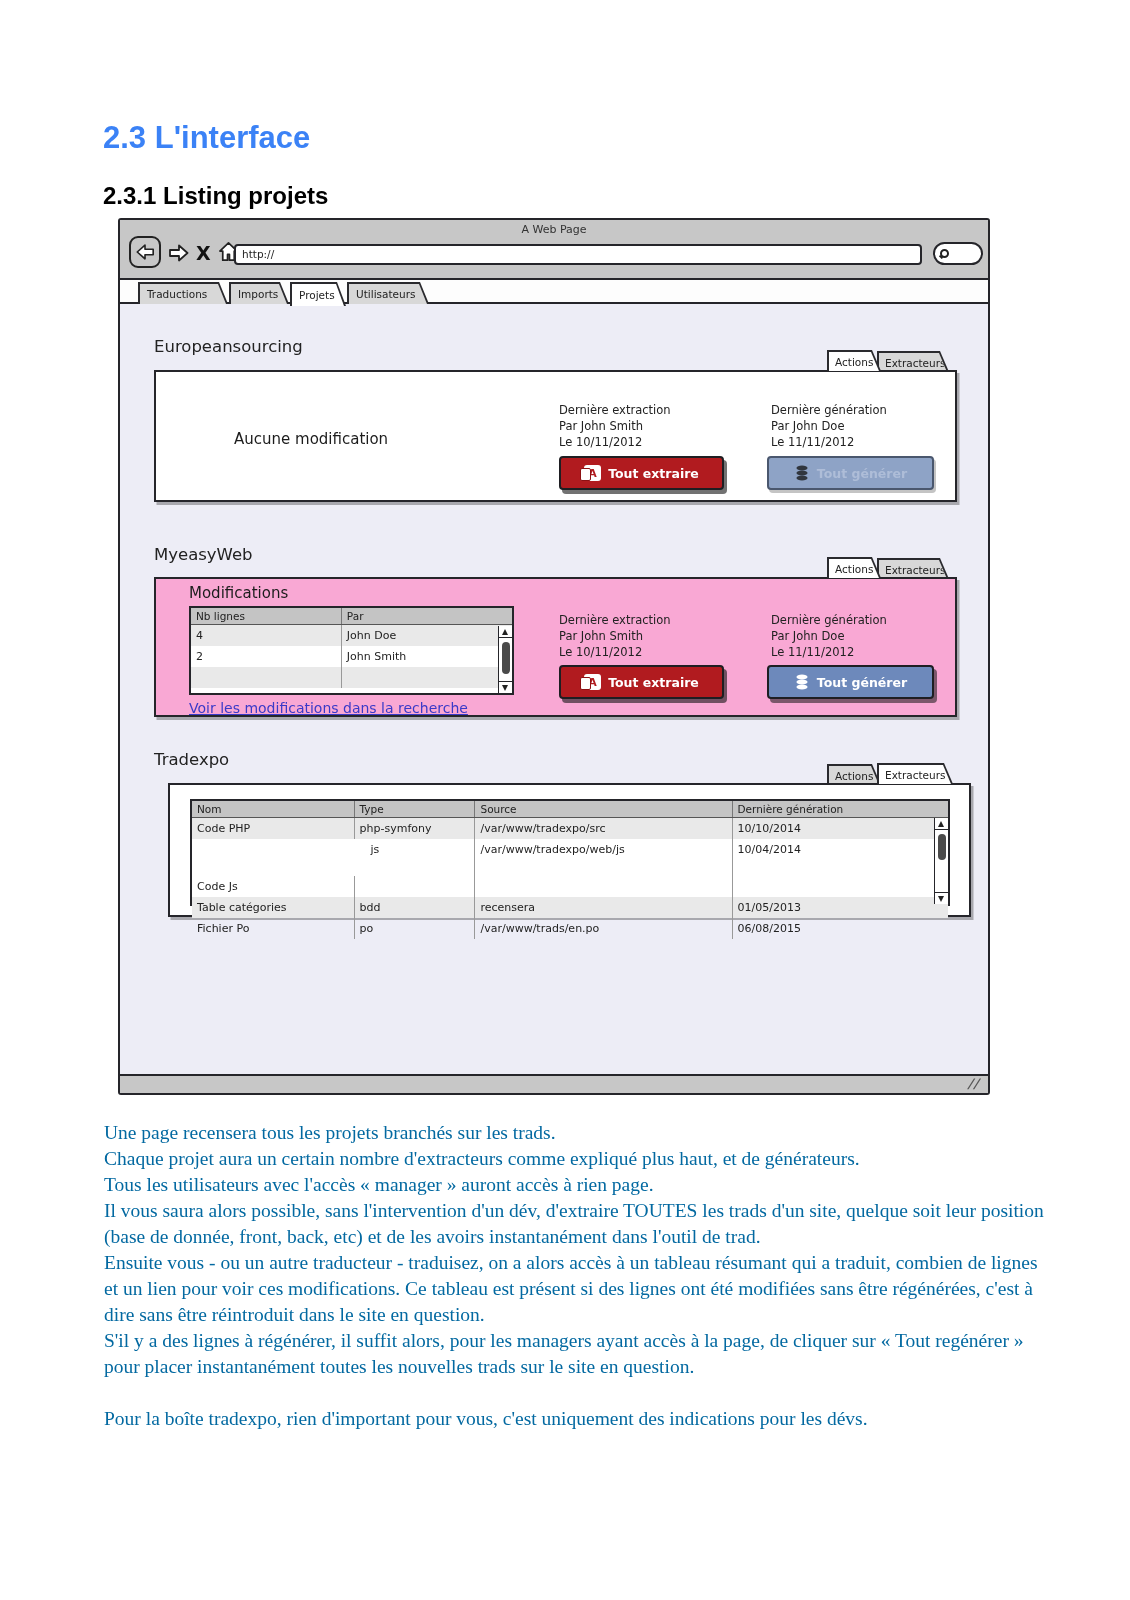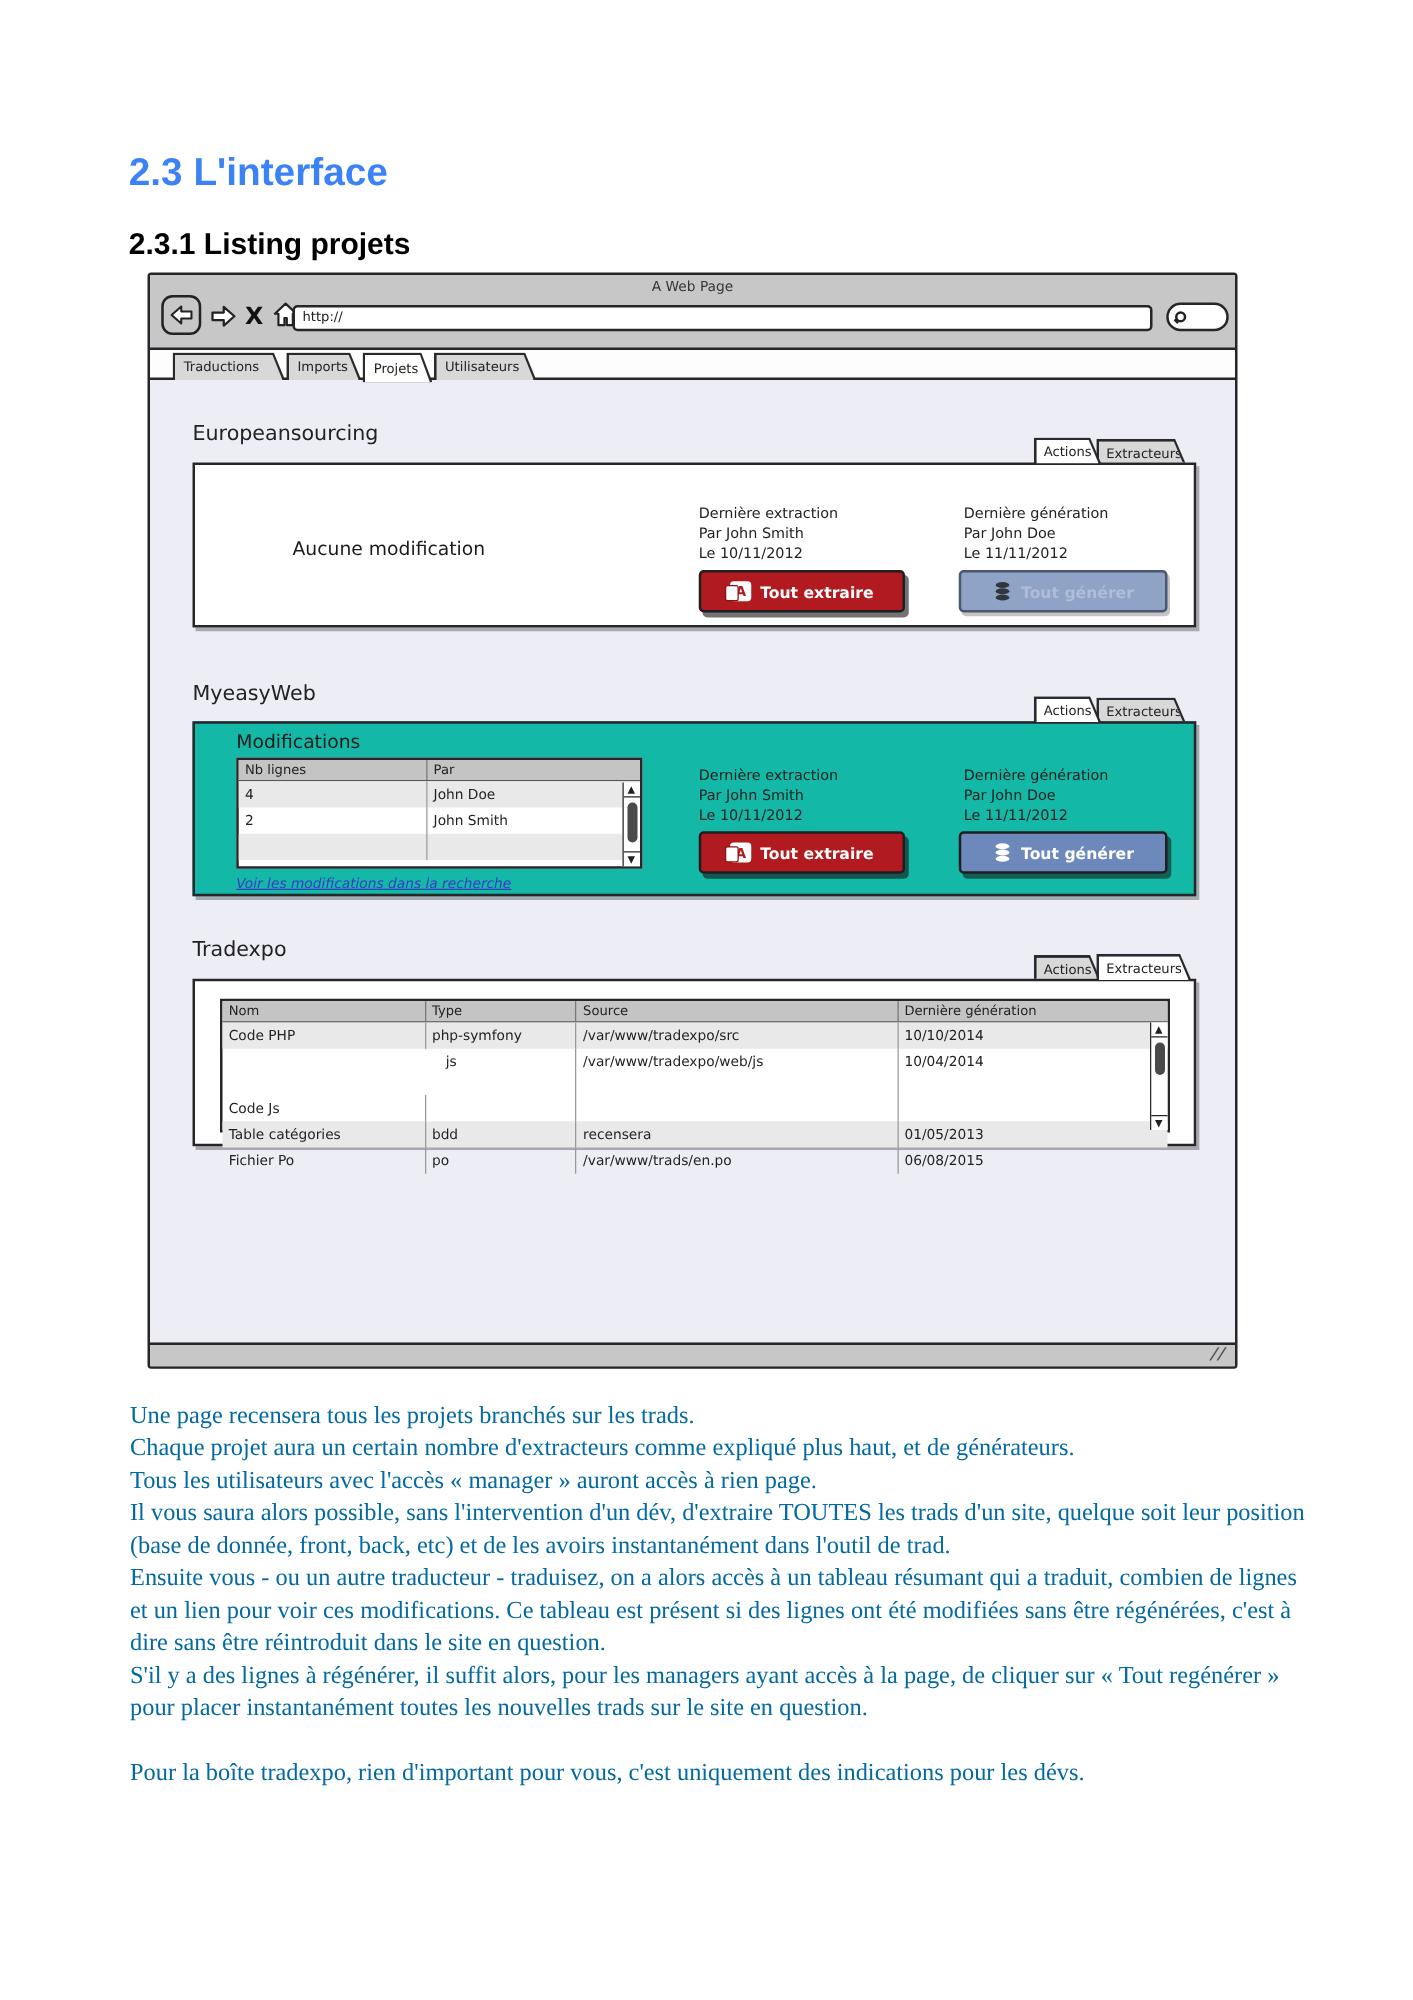--- a/index.html
+++ b/index.html
@@ -49,21 +49,21 @@
   .trap.active > span { background:#fff; }
   .tabstrip { position:absolute; left:0; top:60px; width:100%; height:24px; background:#fdfdfd;
           border-bottom:2px solid #25252a; }
 
   
   .sec-title { position:absolute; font-size:16.5px; color:#222; }
   .minitabs .trap { height:21px; }
   .minitabs .trap > span { font-size:10.5px; padding:0 10px 0 6px; }
   .box { position:absolute; background:#fff; border:2px solid #25252a;
          box-shadow:2.5px 3px 0 rgba(40,40,40,0.35); }
-  .box.salmon { background:#14b8a6; }
+  .box.salmon { background:#f9a8d4; }
 
   .infoblock { position:absolute; font-size:11.5px; line-height:16px; color:#222; }
 
   
   .btn { position:absolute; height:34px; border:2px solid #1e1e22; border-radius:4px;
          display:flex; align-items:center; justify-content:center; gap:7px;
          font-size:12.5px; font-weight:bold; cursor:pointer; }
   .btn-red { background:#b11b1f; color:#fff; box-shadow:3px 4px 0 rgba(20,20,20,0.6); }
   .btn-blue { background:#6d89bb; color:#fff; box-shadow:3px 4px 0 rgba(20,20,20,0.55); }
   .btn-disabled { background:#8ea3c6; color:#aebdd8; border-color:#4a576e;
@@ -89,21 +89,21 @@
          border-left:1.5px solid #25252a; background:#fff;
          display:flex; flex-direction:column; align-items:center; }
   .sb-btn { width:100%; height:12px; border-bottom:1.5px solid #25252a; position:relative; }
   .sb-btn.bottom { border-bottom:none; border-top:1.5px solid #25252a; margin-top:auto; }
   .sb-btn::after { content:""; position:absolute; left:3px; top:3px;
          border-left:3.5px solid transparent; border-right:3.5px solid transparent; }
   .sb-btn.top::after { border-bottom:6px solid #222; }
   .sb-btn.bottom::after { border-top:6px solid #222; }
   .sb-thumb { width:8px; height:32px; background:#4a4a4a; border-radius:4px; margin-top:4px; }
 
-  .wlink { position:absolute; font-size:11px; color:#3a3ac8; text-decoration:underline; cursor:pointer;font-style:italic; }
+  .wlink { position:absolute; font-size:14px; color:#3a3ac8; text-decoration:underline; cursor:pointer; }
 
   .bottombar { position:absolute; left:0; bottom:0; width:100%; height:19px;
          background:#c7c7c7; border-top:2px solid #25252a; }
   .grip { position:absolute; right:8px; bottom:2px; font-size:13px; font-weight:bold;
          color:#555; transform:skewX(-18deg); letter-spacing:1px; }
 </style>
 </head>
 <body>
 
 <div class="page">
@@ -248,21 +248,21 @@
 
     <div class="sec-title" style="left:34px; top:530px;">Tradexpo</div>
     <div class="minitabs">
       <div class="trap" style="left:707px; top:544px; width:54px;">
         <span>Actions</span>
         </div>
       <div class="trap active" style="left:757px; top:543px; width:76px; z-index:3;">
         <span>Extracteurs</span>
         </div>
     </div>
-    <div class="box" style="left:34px; top:563px; width:803px; height:134px;">
+    <div class="box" style="left:48px; top:563px; width:803px; height:134px;">
       <div class="wtable" style="left:20px; top:14px; width:760px; height:107px;">
         <div class="thead">
           <div style="width:21.5%;">Nom</div>
           <div style="width:16%;">Type</div>
           <div style="width:34%;">Source</div>
           <div style="width:28.5%;">Dernière génération</div>
         </div>
         <div class="row stripe">
           <div style="width:21.5%;">Code PHP</div>
           <div style="width:16%;">php-symfony</div>

